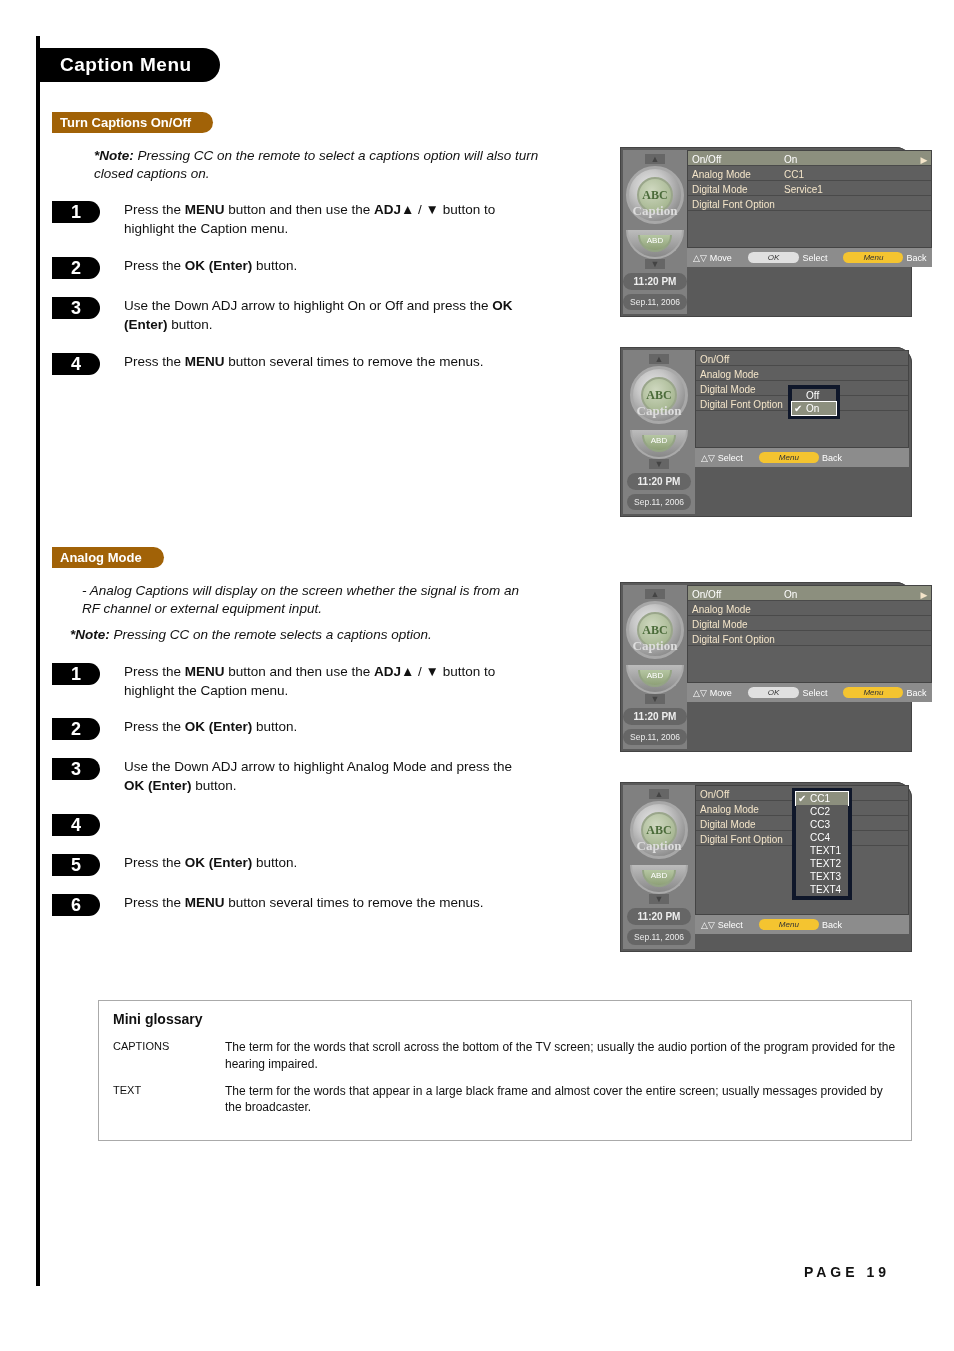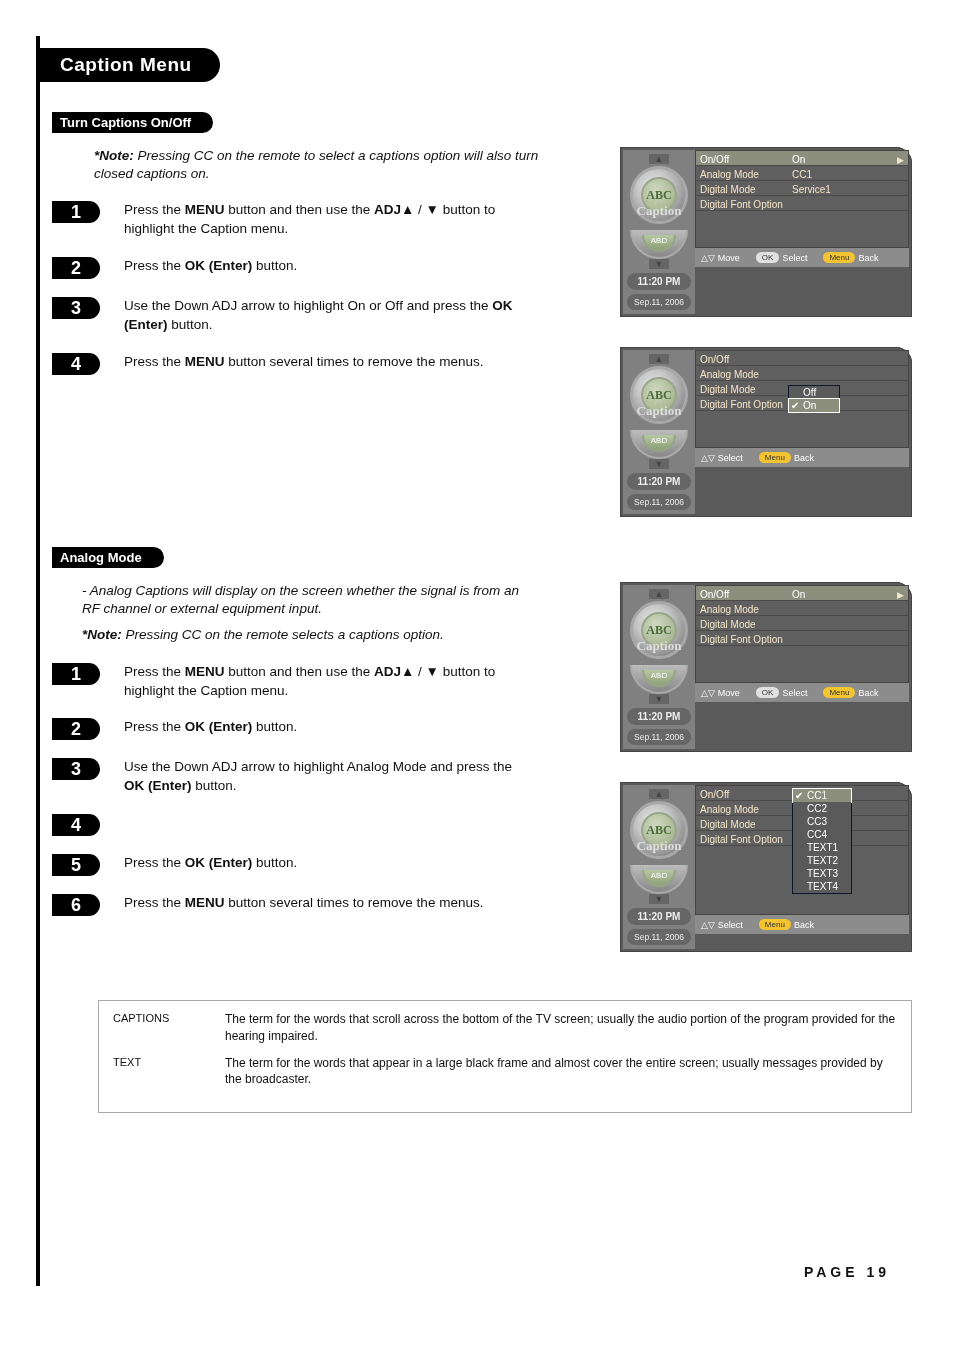--- a/index.html
+++ b/index.html
@@ -37,21 +37,21 @@
   font-weight:700;
   font-size:19px;
   letter-spacing:0.5px;
   padding:6px 28px 6px 20px;
   display:inline-block;
   border-radius:0 26px 26px 0;
   margin-top:12px;
   margin-bottom:30px;
 }
 .section-pill{
-  background:#000000;
+  background:#a16207;
   color:#fff;
   font-family:"Trebuchet MS", Verdana, sans-serif;
   font-weight:600;
   font-size:13px;
   padding:3px 22px 3px 8px;
   display:inline-block;
   border-radius:0 14px 14px 0;
   margin:0 0 14px 0;
 }
 .content{padding-left:12px}
@@ -157,43 +157,43 @@
 .osd-row .val{flex:1;text-align:left}
 .osd-row .tri{font-size:9px;color:var(--osd-text)}
 .osd-fill{background:var(--osd-row);height:36px}
 .osd-sub{
   position:relative;
 }
 .osd-options{
   position:absolute;
   left:92px;top:0;
   background:#fde047;
-  border:1px solid #0f172a;
+  border:4px solid #0f172a;
   font-size:10px;
   width:52px;
   color:#fff;
 }
 .osd-opt{padding:1px 4px 1px 14px;position:relative;background:#5a5a5a}
 .osd-opt.hl{background:var(--osd-hl);border:1px solid #fff;margin:-1px}
 .osd-opt.sel .chk{position:absolute;left:2px;top:1px;color:#fff;font-size:10px}
 .osd-foot{
   background:var(--osd-light);
   color:#fff;
   font-size:9px;
   display:flex;
   gap:16px;
   padding:4px 6px;
   align-items:center;
 }
 .osd-foot .grp{display:flex;align-items:center;gap:3px}
 .badge{
   display:inline-block;
   background:#e0e0e0;color:#333;
-  border-radius:8px;padding:0 6px;
-  font-size:8px;line-height:11px;
+  border-radius:8px;padding:0 20px;
+  font-size:8px;line-height:11px;font-style:italic;
 }
 .badge.yellow{background:var(--accent);color:#333}
 .tri-small{font-size:9px}
 .glossary-box{
   margin:18px 0 0 46px;
   border:1px solid #aaa;
   padding:10px 14px 14px;
   width:calc(100% - 46px);
   font-size:12px;
 }
@@ -365,21 +365,21 @@
 
       </div>
     </div>
 
     
     <div class="section-pill">Analog Mode</div>
 
     <div class="two-col">
       <div class="left-col">
         <p class="note-block" style="margin-left:30px">- Analog Captions will display on the screen whether the signal is from an RF channel or external equipment input.</p>
-        <p class="note-block" style="margin-top:-10px;margin-left:30px">
+        <p class="note-block" style="margin-top:-10px;margin-left:18px">
           <strong>*Note:</strong><span> Pressing CC on the remote selects a captions option.</span>
         </p>
 
         <div class="step">
           <div class="step-num">1</div>
           <div class="step-body">
             <span>Press the </span><b>MENU</b><span> button and then use the </span><b>ADJ</b><span class="arrow"> ▲ / ▼</span><span> button to highlight the Caption menu.</span>
           </div>
         </div>
         <div class="step">
@@ -521,20 +521,21 @@
               </div>
             </div>
           </div>
         </div>
 
       </div>
     </div>
 
     
     <div class="glossary-box">
+      <div class="glossary-title">Mini glossary</div>
       <div class="glossary-row">
         <div class="term">CAPTIONS</div>
         <div class="def">The term for the words that scroll across the bottom of the TV screen; usually the audio portion of the program provided for the hearing impaired.</div>
       </div>
       <div class="glossary-row">
         <div class="term">TEXT</div>
         <div class="def">The term for the words that appear in a large black frame and almost cover the entire screen; usually messages provided by the broadcaster.</div>
       </div>
     </div>
 

